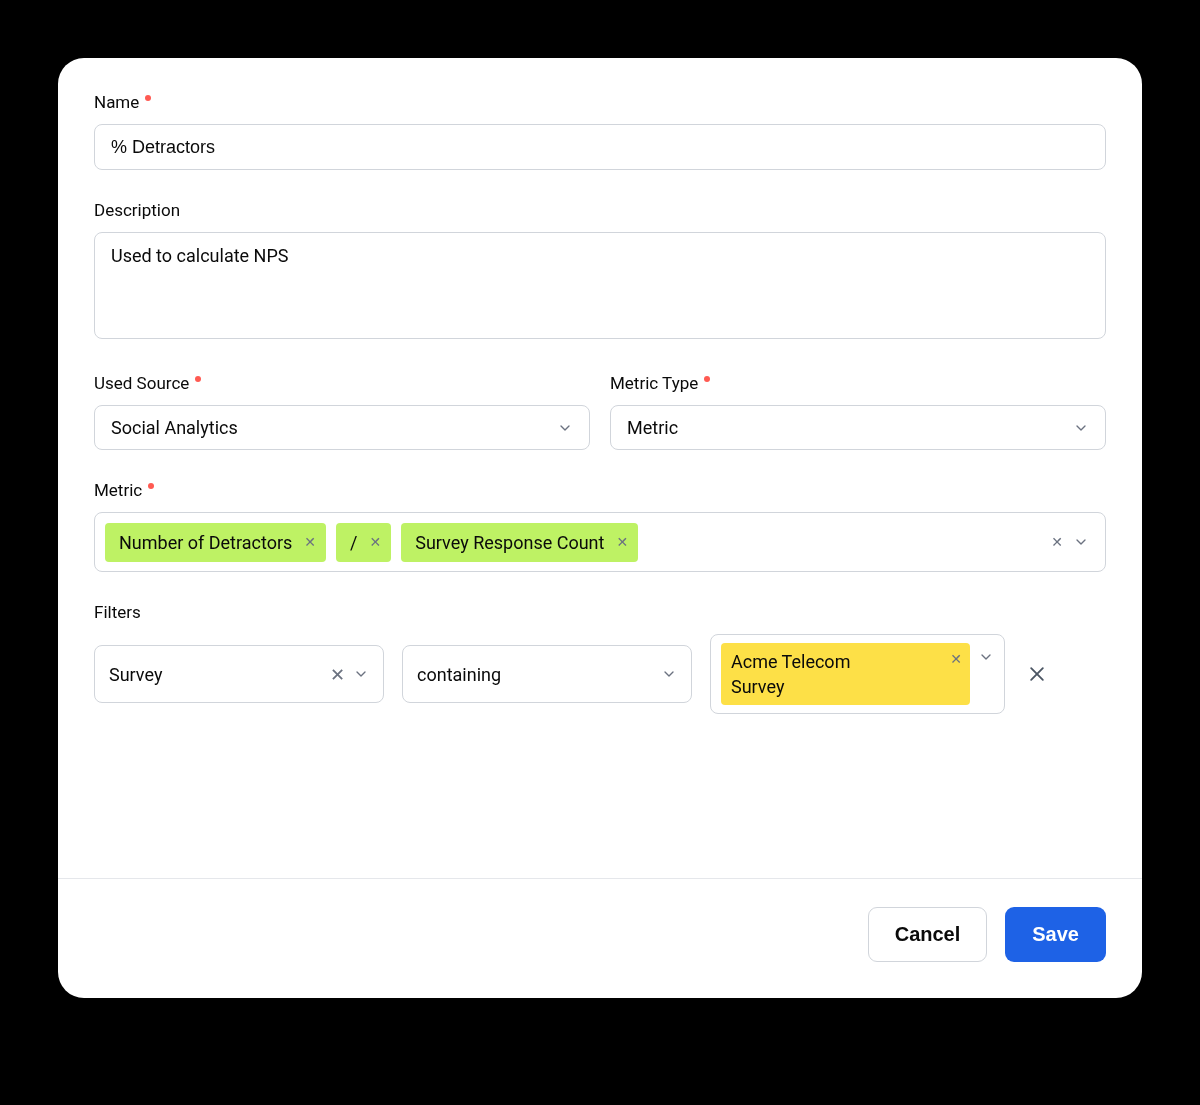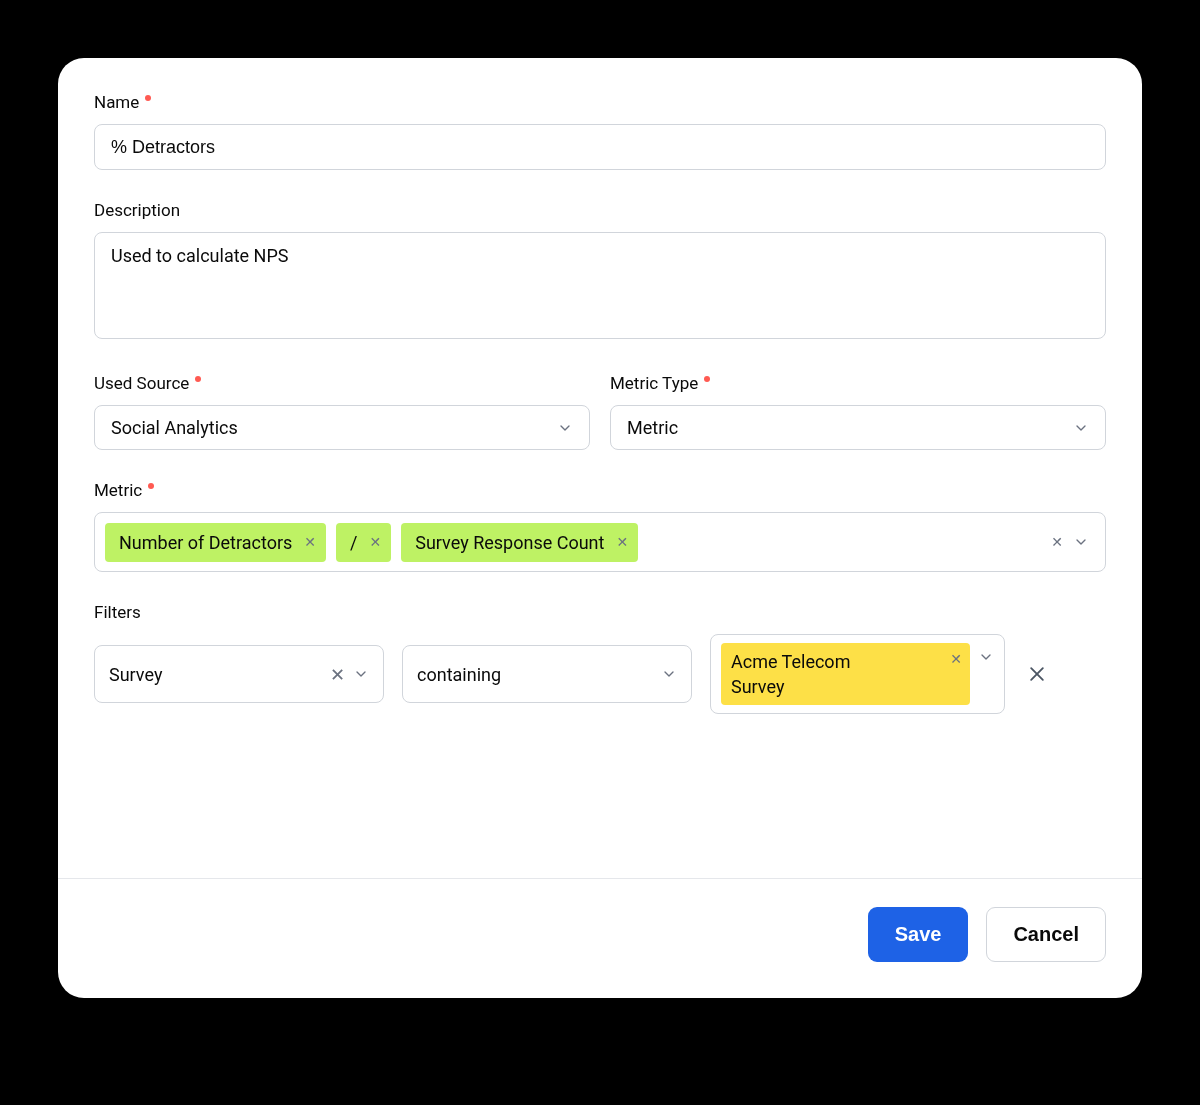--- a/index.html
+++ b/index.html
@@ -332,17 +332,17 @@
                 <line x1="5" y1="5" x2="19" y2="19"></line>
                 <line x1="19" y1="5" x2="5" y2="19"></line>
               </svg>
           </div>
         </div>
       </div>
 
     </div>
 
     <div class="dialog-footer">
+      <button class="btn btn-secondary">Cancel</button>
       <button class="btn btn-primary">Save</button>
-      <button class="btn btn-secondary">Cancel</button>
     </div>
   </div>
 </div>
 
 </body></html>

